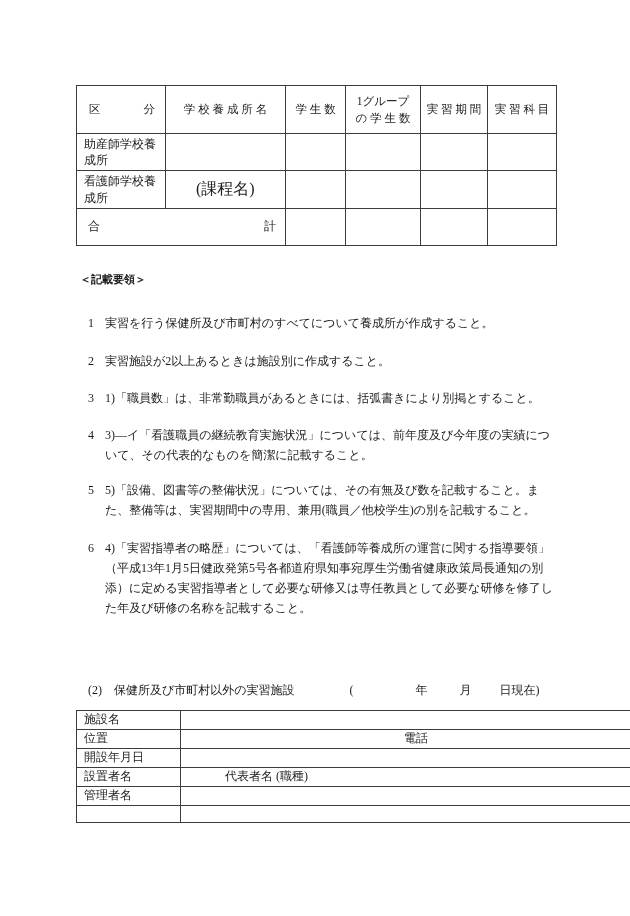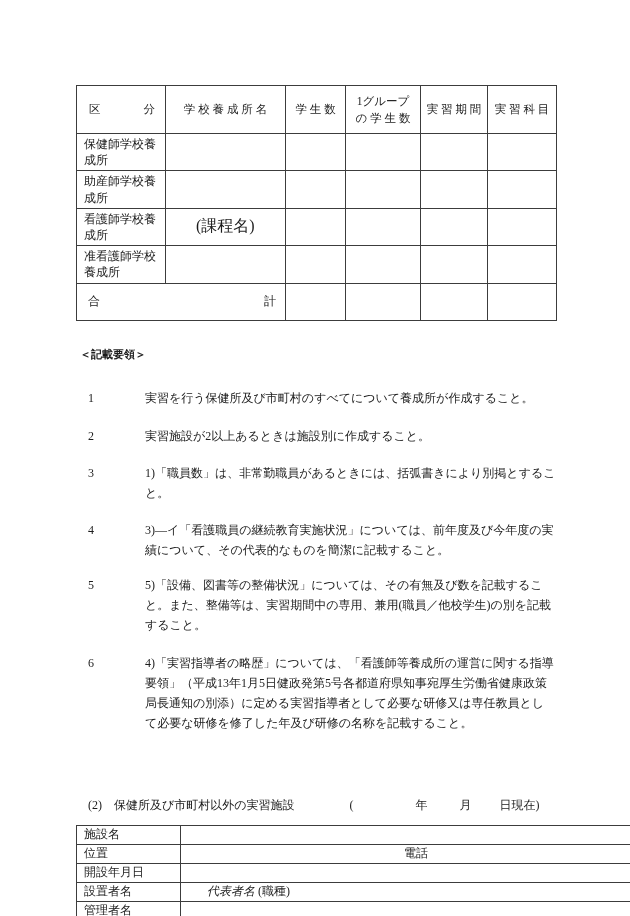--- a/index.html
+++ b/index.html
@@ -20,42 +20,42 @@
   .top-table tbody td { height: 37px; vertical-align: middle; }
   td.rowlabel { padding: 2px 4px 2px 7px; line-height: 1.35; font-size: 12px; }
   td.notecell { padding-left: 30px; font-size: 16px; }
   .total-row td { height: 30px; }
   .spread { display: flex; justify-content: space-between; align-items: center; padding: 0 8px 0 10px; }
 
   
   .notes-title { margin: 26px 0 0 80px; font-size: 11px; font-weight: bold; }
   .note-item { display: flex; margin-left: 88px; width: 468px; font-size: 12px; line-height: 20px; }
   .note-num { flex: 0 0 17px; }
-  .note-text { flex: 1; margin-left: 40px; }
+  .note-text { flex: 1; }
   .mt1 { margin-top: 26px; }
   .mt2 { margin-top: 18px; }
   .mt3 { margin-top: 17px; }
   .mt4 { margin-top: 17px; }
   .mt5 { margin-top: 15px; }
   .mt6 { margin-top: 18px; }
 
   
   .section2 { display: flex; align-items: baseline; margin: 58px 0 0 88px; font-size: 12px; height: 20px; white-space: nowrap; }
   .s2-title { margin-left: 12px; }
   .s2-open  { margin-left: 55px; }
   .s2-year  { margin-left: 62px; }
   .s2-month { margin-left: 32px; }
   .s2-day   { margin-left: 28px; margin-top: 6px; }
 
   
   .bottom-table { margin: 14px 0 0 76px; width: 576px; font-size: 12px; }
   .bottom-table td { border: 1px solid #3c3c3c; height: 19px; padding: 0 6px; vertical-align: middle; }
   .bottom-table td.blabel { padding-left: 7px; }
   .bottom-table td.center { text-align: center; }
-  .rep-span { margin-left: 20px; font-style: italic; }
+  .rep-span { margin-left: 38px; }
   .role-span { }
   .partial-row td { height: 17px; }
 </style>
 </head>
 <body>
 
 <div class="page">
 
   <table class="top-table">
     <colgroup>
@@ -79,46 +79,30 @@
         <th>
           <div>1グループ</div>
           <div>の 学 生 数</div>
         </th>
         <th>実 習 期 間</th>
         <th>実 習 科 目</th>
       </tr>
     </thead>
     <tbody>
       <tr>
-        <td class="rowlabel">保健師学校養成所</td>
-        <td class="notecell"></td>
-        <td></td>
-        <td></td>
-        <td></td>
-        <td></td>
-      </tr>
-      <tr>
         <td class="rowlabel">助産師学校養成所</td>
         <td class="notecell"></td>
         <td></td>
         <td></td>
         <td></td>
         <td></td>
       </tr>
       <tr>
         <td class="rowlabel">看護師学校養成所</td>
         <td class="notecell">(課程名)</td>
-        <td></td>
-        <td></td>
-        <td></td>
-        <td></td>
-      </tr>
-      <tr>
-        <td class="rowlabel">准看護師学校養成所</td>
-        <td class="notecell"></td>
         <td></td>
         <td></td>
         <td></td>
         <td></td>
       </tr>
       <tr class="total-row">
         <td colspan="2">
           <div class="spread">
             <span>合</span>
             <span>計</span>

